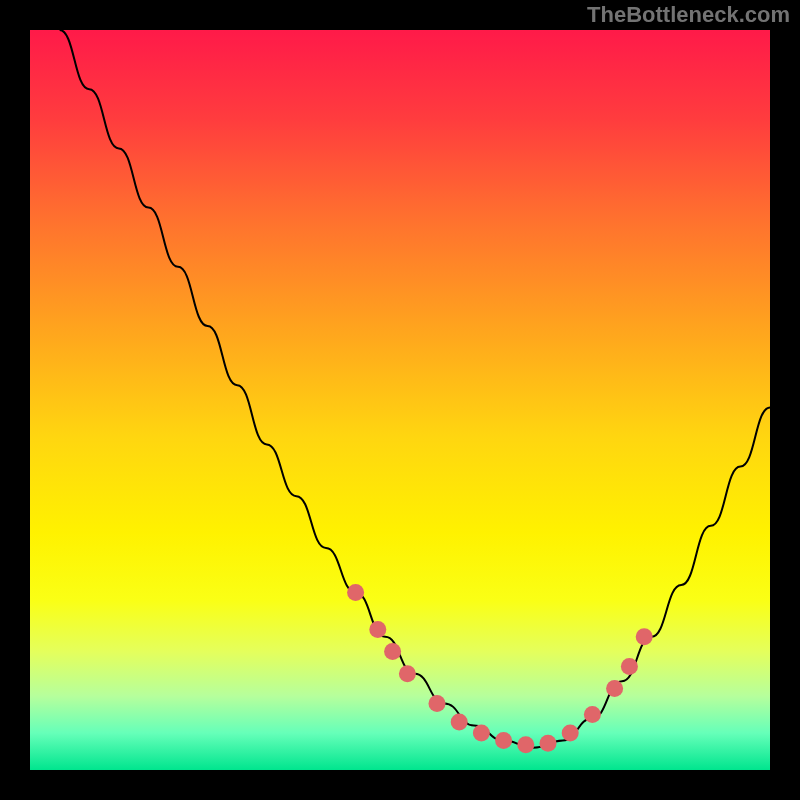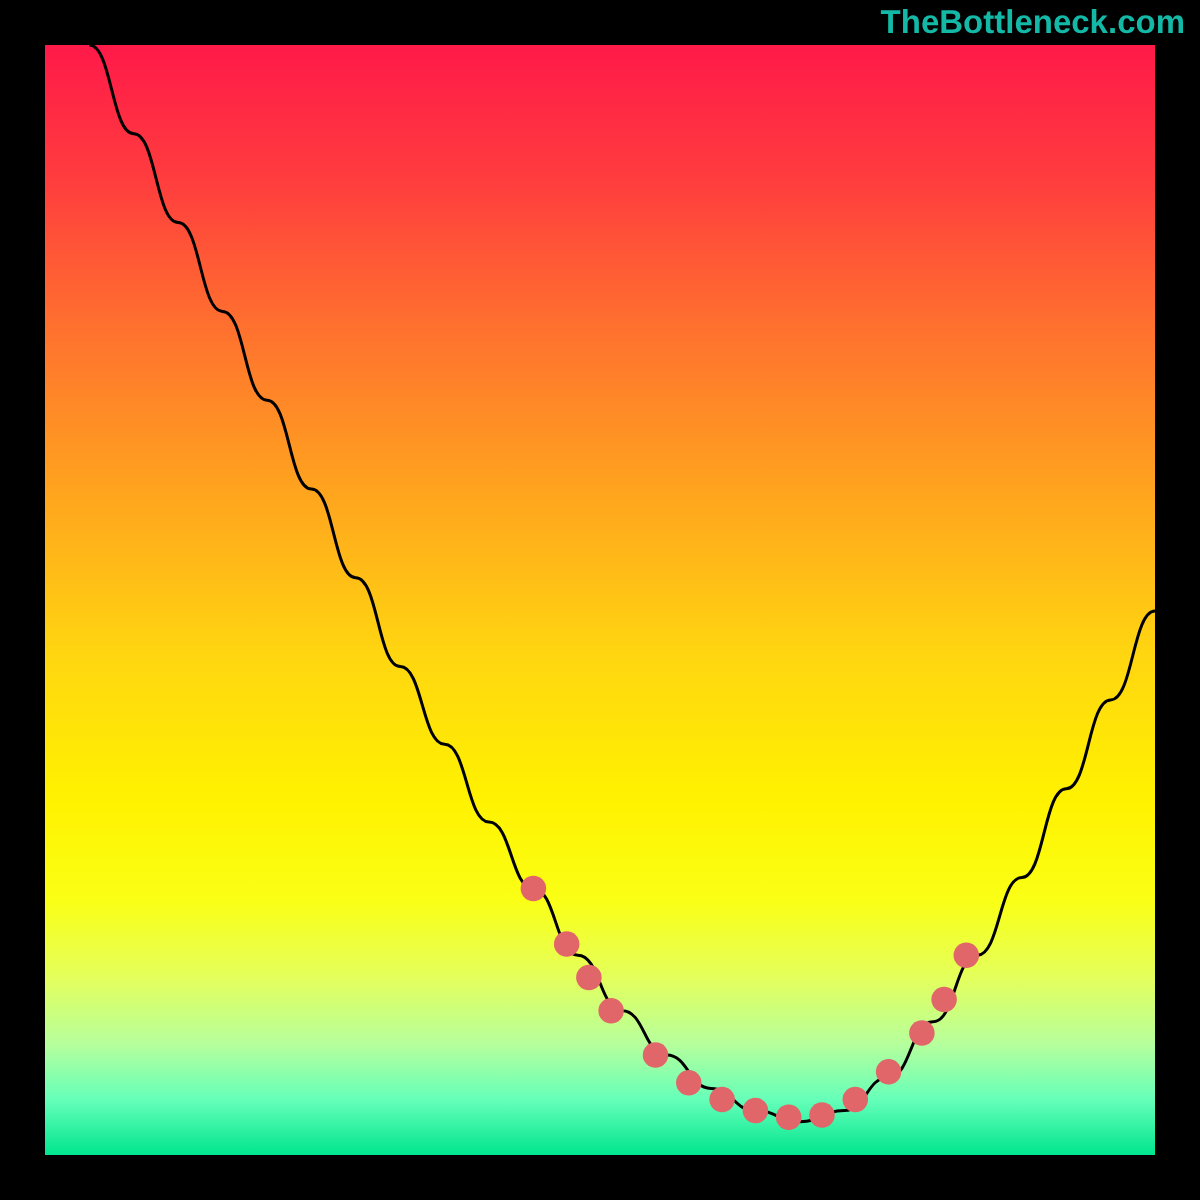--- a/index.html
+++ b/index.html
@@ -7,21 +7,21 @@
   .container {
     width: 800px;
     height: 800px;
     background: #000;
     position: relative;
   }
   .attribution {
     position: absolute;
     top: 2px;
     right: 10px;
-    color: #14b8a6;
+    color: #737373;
     font-family: Arial, sans-serif;
     font-size: 22px;
     font-weight: bold;
     z-index: 10;
   }
   .plot-area {
     position: absolute;
     left: 30px;
     top: 30px;
     width: 740px;

